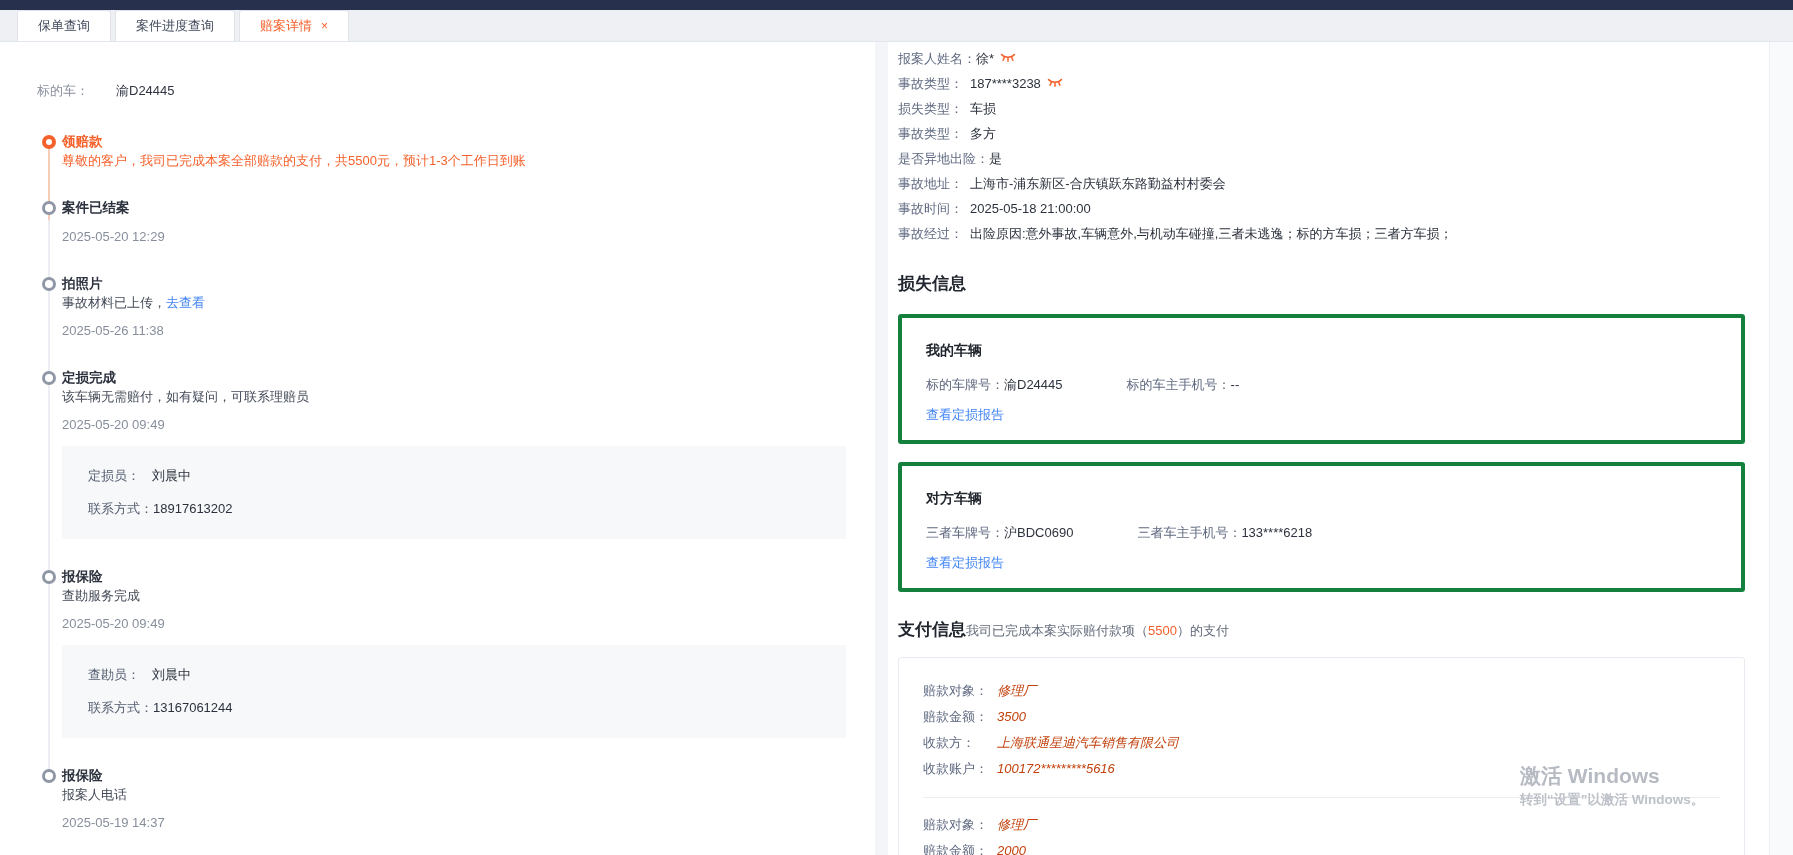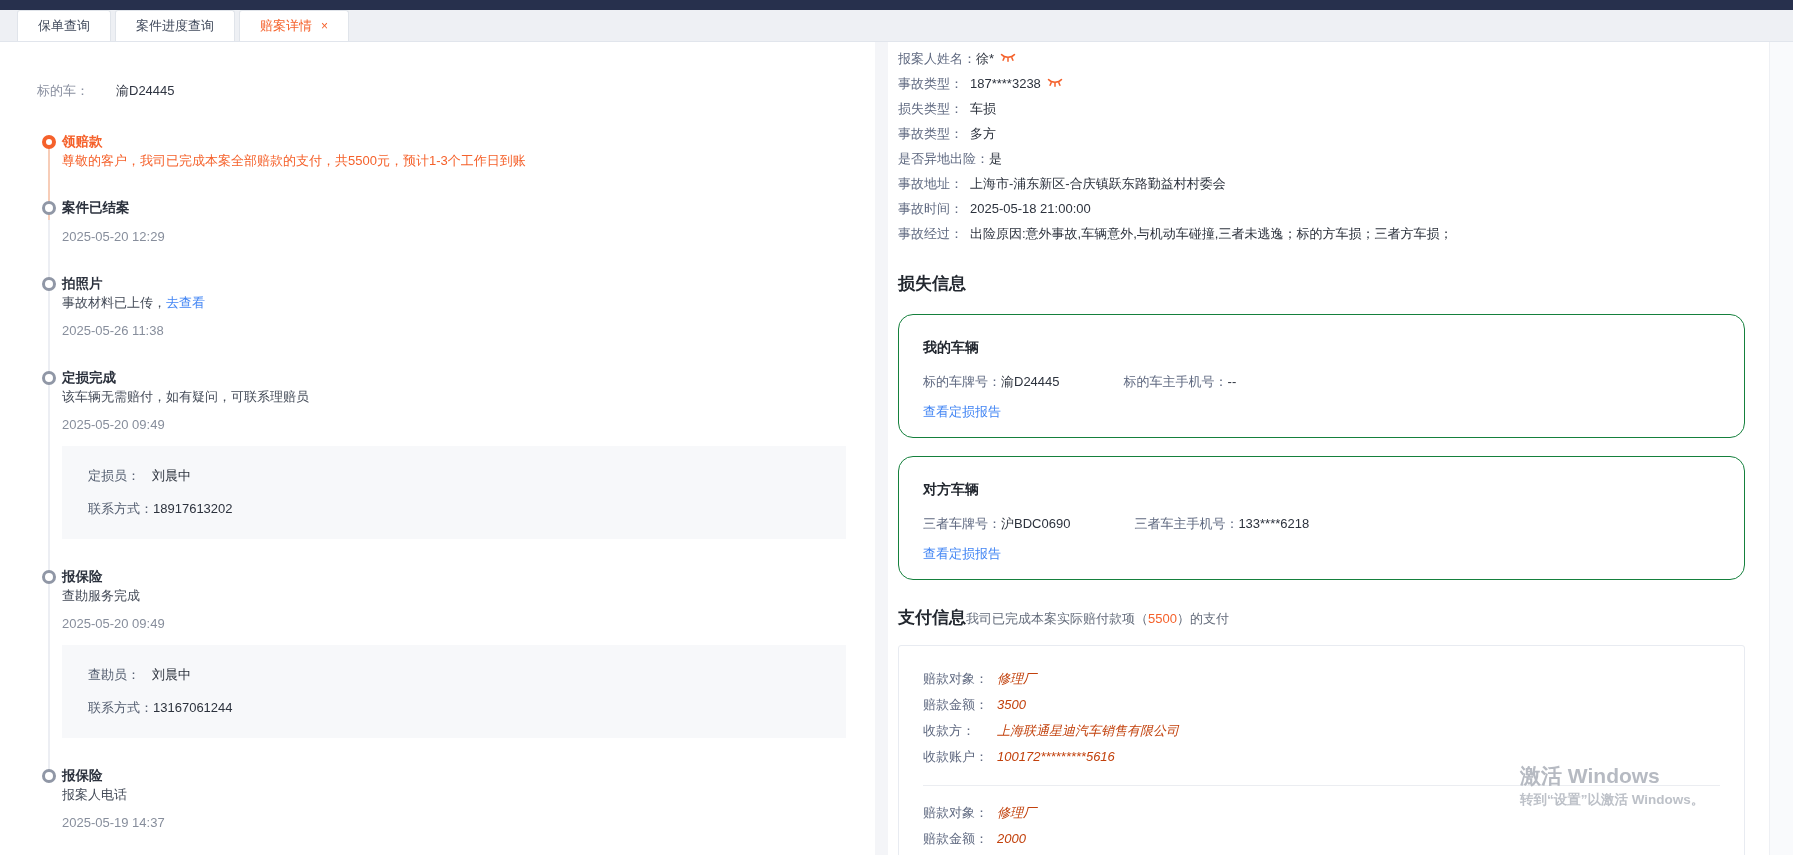--- a/index.html
+++ b/index.html
@@ -52,21 +52,21 @@
   .info-rows { margin-top:0; }
   .i-row { display:flex; height:25px; align-items:center; }
   .i-lbl { min-width:72px; color:#5f6980; white-space:nowrap; }
   .i-val { color:#2c323d; white-space:nowrap; }
   .eye { margin-left:6px; display:inline-block; }
 
   .sec-title { margin-top:26px; font-size:17px; font-weight:bold; color:#22272f; line-height:24px; display:flex; align-items:baseline; }
   .sec-sub { font-size:13px; font-weight:normal; color:#636b7a; }
   .sec-sub .amt { color:#f5612b; }
 
-  .card { width:847px; border:1px solid #15803d; border-radius:15px; background:#fff; padding:22px 24px 16px; margin-top:18px; }
+  .card { width:847px; border:4px solid #15803d; border-radius:3px; background:#fff; padding:22px 24px 16px; margin-top:18px; }
   .card-title { font-size:14px; font-weight:bold; color:#22272f; line-height:20px; }
   .card-fields { display:flex; margin-top:16px; line-height:18px; }
   .card-fields .f-lbl { color:#5f6980; }
   .card-fields .f-val { color:#2c323d; }
   .card-fields .field + .field { margin-left:64px; }
   .card-link { margin-top:12px; line-height:18px; color:#4285f4; cursor:pointer; }
 
   .pay-card { width:847px; border:1px solid #e8ebf1; border-radius:3px; background:#fff; padding:20px 24px; margin-top:14px; height:240px; }
   .pay-entry .p-row { display:flex; line-height:26px; }
   .pay-entry .p-lbl { min-width:74px; color:#5f6980; }

